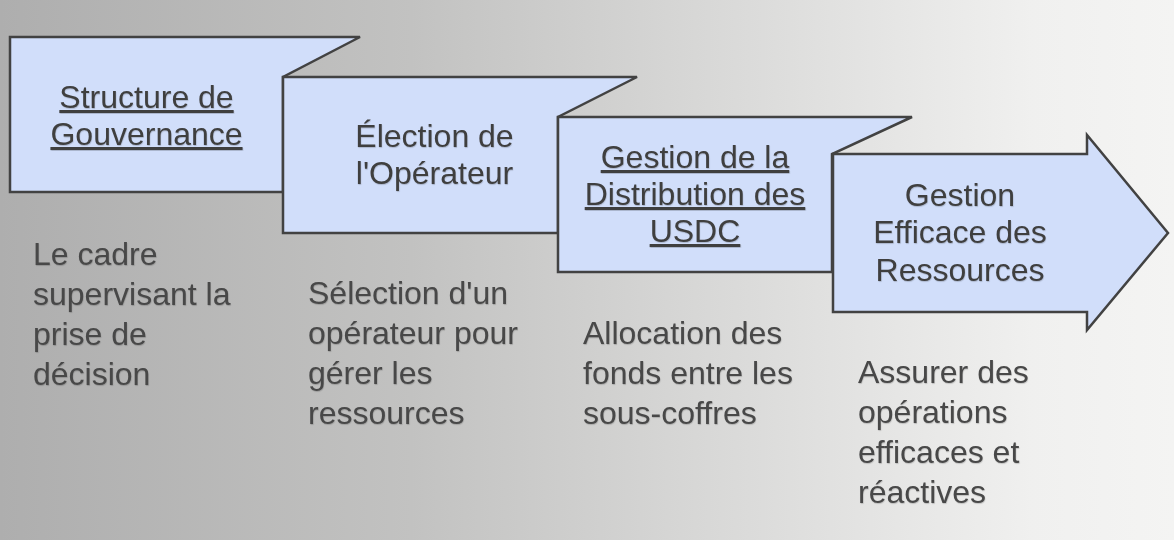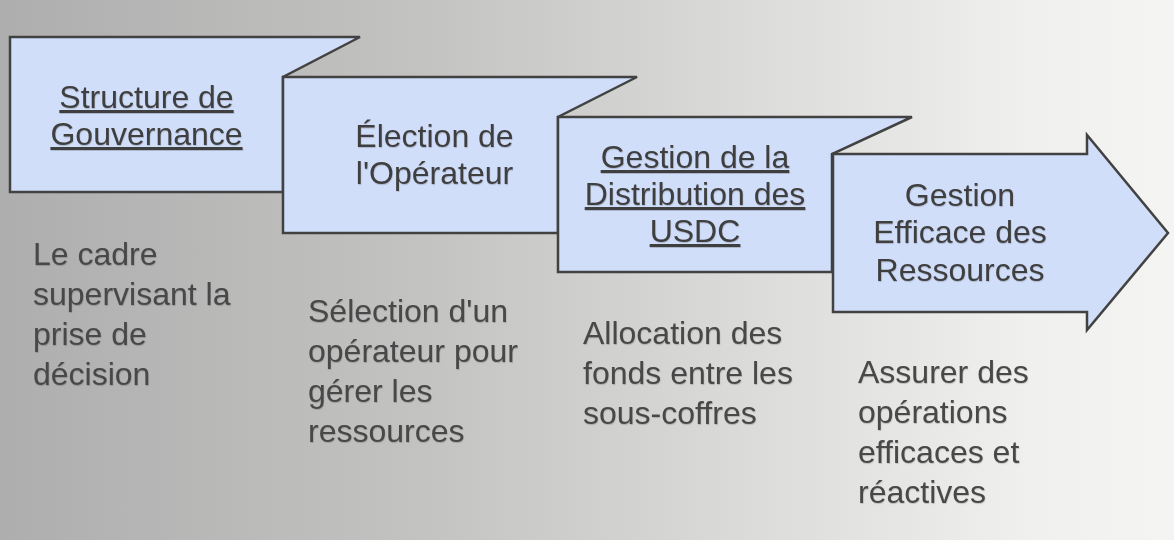--- a/index.html
+++ b/index.html
@@ -49,21 +49,21 @@
     text-align: left;
     text-shadow: 0.5px 1px 1px rgba(0,0,0,0.18);
   }
   
   .title-1 { left: 10px;  top: 37px;  width: 273px; height: 158px; text-decoration: underline; }
   .title-2 { left: 283px; top: 77px;  width: 275px; height: 156px; padding-left: 14px; }
   .title-3 { left: 558px; top: 117px; width: 274px; height: 155px; text-decoration: underline; }
   .title-4 { left: 833px; top: 154px; width: 254px; height: 158px; }
   
   .desc-1 { left: 33px;  top: 234px; width: 245px; }
-  .desc-2 { left: 308px; top: 273px; width: 245px; margin-top: 18px; }
+  .desc-2 { left: 308px; top: 273px; width: 245px; }
   .desc-3 { left: 583px; top: 313px; width: 255px; }
   .desc-4 { left: 858px; top: 352px; width: 245px; }
 </style>
 </head>
 <body>
 
 <div class="canvas">
 
   <svg class="shapes-layer" width="1174" height="540" viewBox="0 0 1174 540" xmlns="http://www.w3.org/2000/svg">
     <polygon class="shape" points="10,37 360,37 283,77 283,192 10,192" fill="#d1defa"></polygon>

